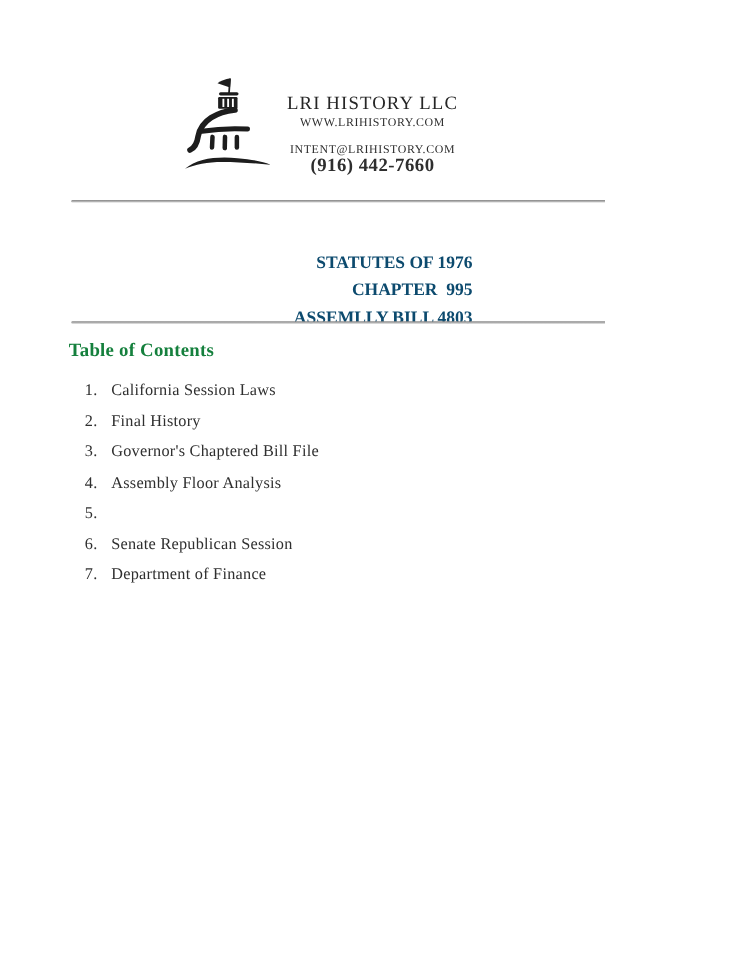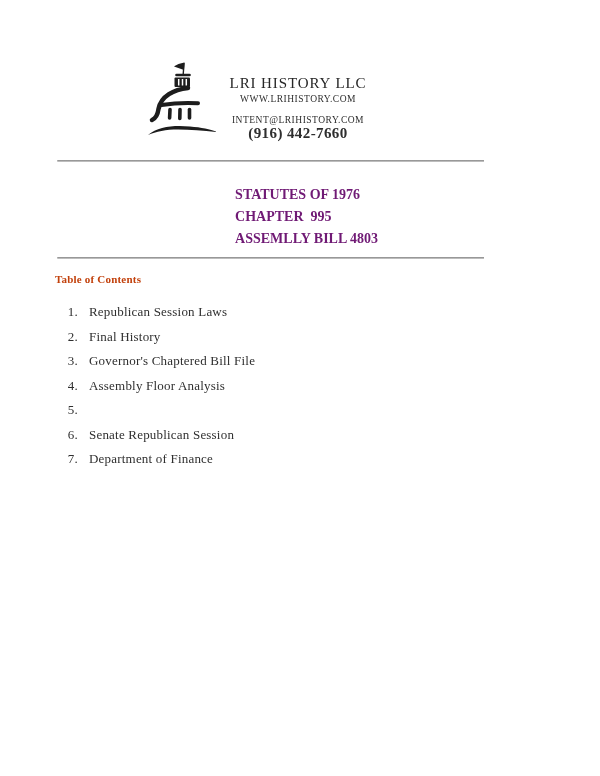--- a/index.html
+++ b/index.html
@@ -62,37 +62,37 @@
     background: linear-gradient(to bottom, #868686, #cfcfcf);
     border-radius: 1px;
   }
   .rule-1 { top: 160px; }
   .rule-2 { top: 257px; }
 
   
   .case-ref {
     position: absolute;
     right: 106px;
-    top: 184px;
-    text-align: left;
+    top: 200px;
+    text-align: right;
     font-weight: bold;
     font-size: 14px;
     line-height: 22px;
-    color: #701a75;
+    color: #0c4a6e;
   }
   .case-line { white-space: pre; }
 
   
   .toc-title {
     position: absolute;
     left: 55px;
     top: 273px;
     font-weight: bold;
-    font-size: 11px;
-    color: #c2410c;
+    font-size: 15px;
+    color: #15803d;
     letter-spacing: 0.2px;
   }
   .toc-list {
     position: absolute;
     left: 58px;
     top: 303px;
     list-style: none;
   }
   .toc-item {
     display: flex;
@@ -155,21 +155,21 @@
     <div class="case-line">ASSEMLLY BILL 4803</div>
   </div>
 
   <div class="rule rule-2"></div>
 
   <div class="toc-title">Table of Contents</div>
 
   <ol class="toc-list">
     <li class="toc-item">
       <span class="toc-num">1.</span>
-      <span class="toc-label">Republican Session Laws</span>
+      <span class="toc-label">California Session Laws</span>
     </li>
     <li class="toc-item">
       <span class="toc-num">2.</span>
       <span class="toc-label">Final History</span>
     </li>
     <li class="toc-item">
       <span class="toc-num">3.</span>
       <span class="toc-label">Governor's Chaptered Bill File</span>
     </li>
     <li class="toc-item">

